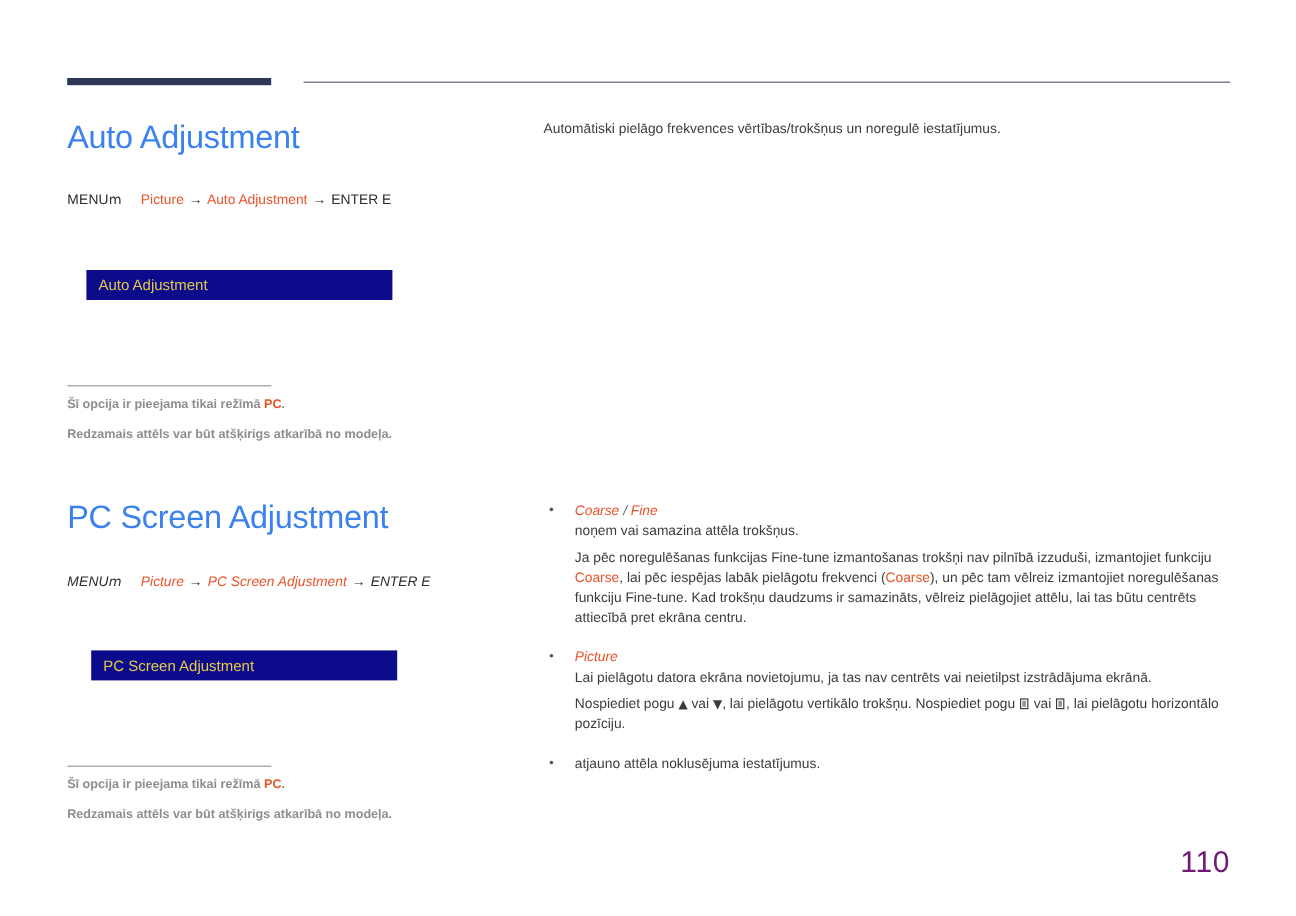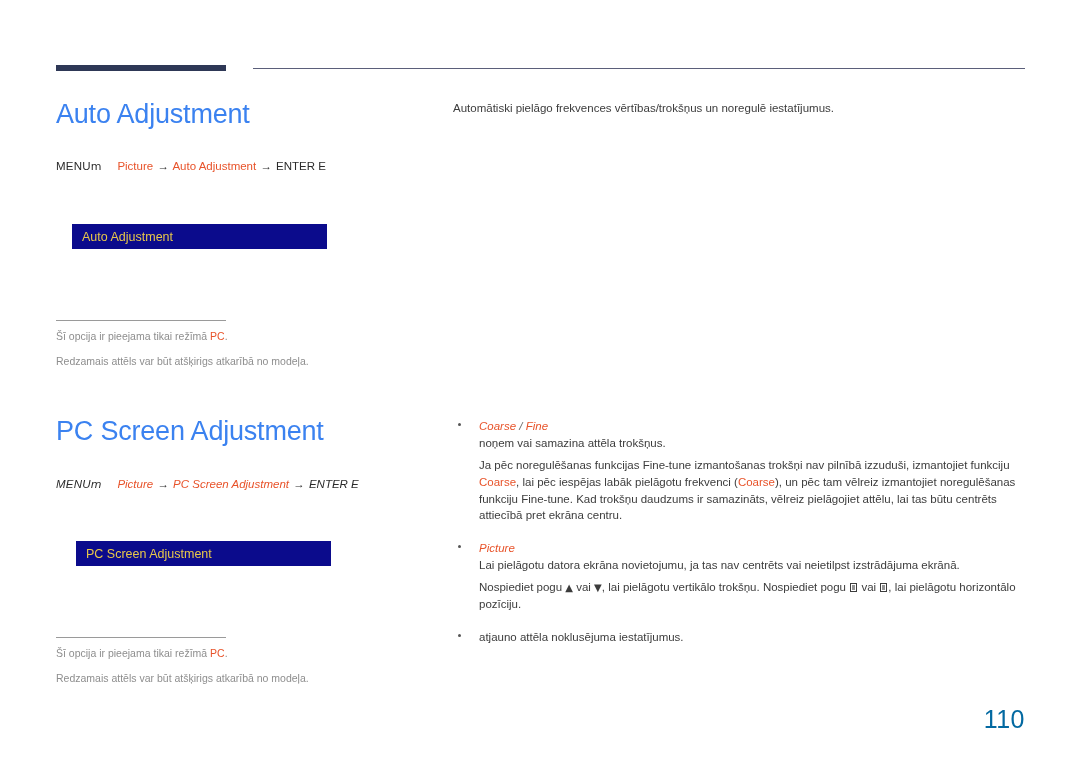--- a/index.html
+++ b/index.html
@@ -122,20 +122,21 @@
   .footnote-rule {
     width: 170px;
     height: 1px;
     background: #9a9a9a;
   }
   .footnote {
     font-size: 10.5px;
     color: #8e8e8e;
     line-height: 1.25;
     white-space: nowrap;
+    font-weight: bold;
   }
   .footnote .fn-hi {
     color: #e8532a;
   }
 
   
   .intro-text {
     font-size: 11.5px;
     color: #3c3c3c;
     line-height: 1.4;
@@ -203,21 +204,21 @@
     background: #3c3c3c;
     opacity: .55;
   }
 
   
   .page-number {
     position: absolute;
     right: 55px;
     top: 705px;
     font-size: 25px;
-    color: #0369a1;
+    color: #701a75;
     letter-spacing: 0.5px;
   }
 </style>
 </head>
 <body>
 
 <div class="page">
 
   <div class="top-rules">
     <div class="rule-thick"></div>

